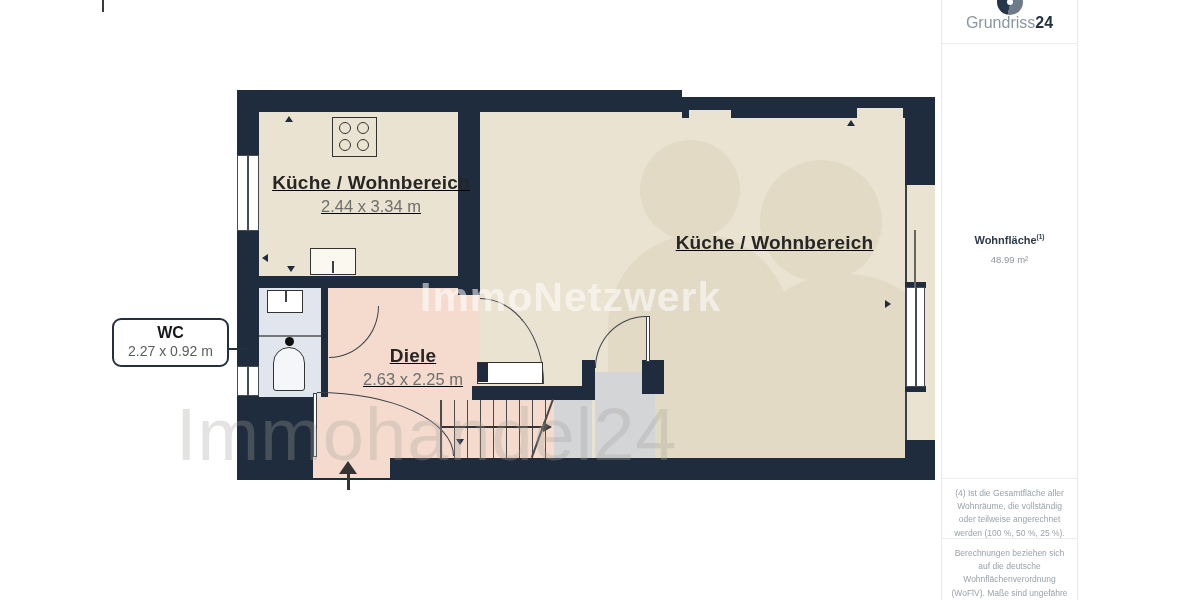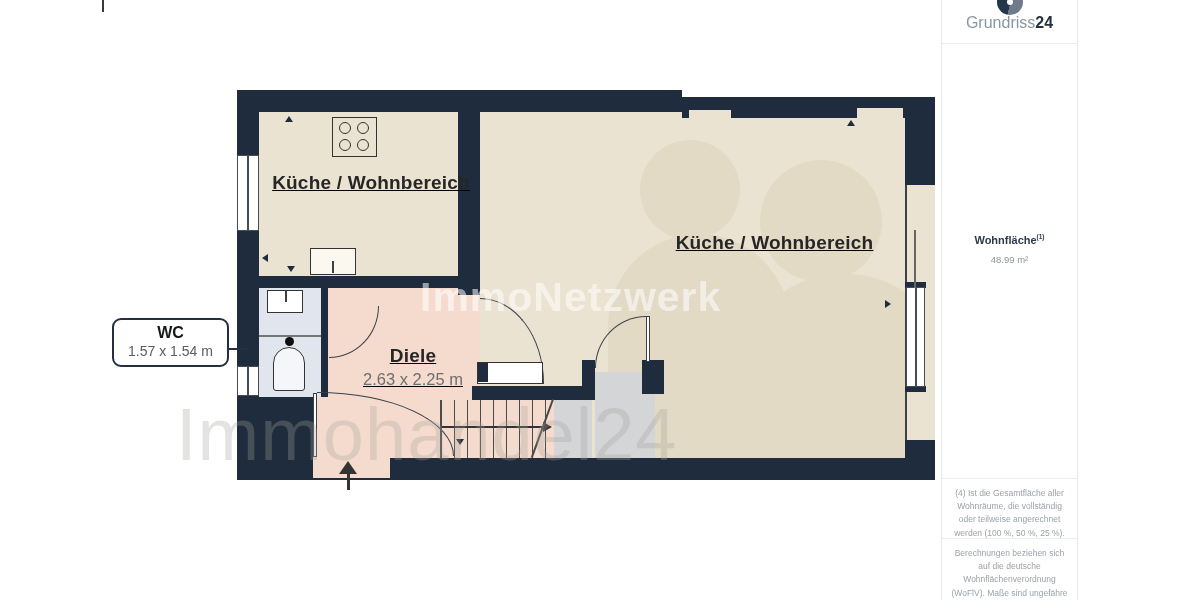--- a/index.html
+++ b/index.html
@@ -171,37 +171,38 @@
     <div class="tri tri-left" style="left:25px;top:164px;"></div>
     <div class="tri tri-down" style="left:50px;top:176px;"></div>
     <div class="tri tri-up" style="left:610px;top:30px;"></div>
     <div class="tri tri-right" style="left:648px;top:210px;"></div>
     <div class="tri tri-right" style="left:228px;top:164px;"></div>
     <div class="tri tri-up" style="left:214px;top:190px;"></div>
     <div class="tri tri-down" style="left:219px;top:349px;"></div>
 
     <div class="room-label" style="left:28px;top:82px;width:212px;">
       <div class="rl-name">Küche / Wohnbereich</div>
+      <div class="rl-dims">2.44 x 3.34 m</div>
     </div>
     <div class="room-label" style="left:430px;top:142px;width:215px;">
       <div class="rl-name">Küche / Wohnbereich</div>
     </div>
     <div class="room-label" style="left:96px;top:255px;width:160px;">
       <div class="rl-name">Diele</div>
       <div class="rl-dims">2.63 x 2.25 m</div>
     </div>
   </div>
 
   <div class="wm-center">ImmoNetzwerk</div>
   <div class="wm-bottom">Immohandel24</div>
 
   <div class="callout-line"></div>
   <div class="callout">
     <div class="co-name">WC</div>
-    <div class="co-dims">1.57 x 1.54 m</div>
+    <div class="co-dims">2.27 x 0.92 m</div>
   </div>
 
   <aside class="sidebar">
     <div class="logo-block">
       <div class="logo-icon">
         <div class="logo-dot"></div>
       </div>
       <div class="logo-text"><span>Grundriss</span><span class="logo-24">24</span></div>
     </div>
     <div class="area-block">

